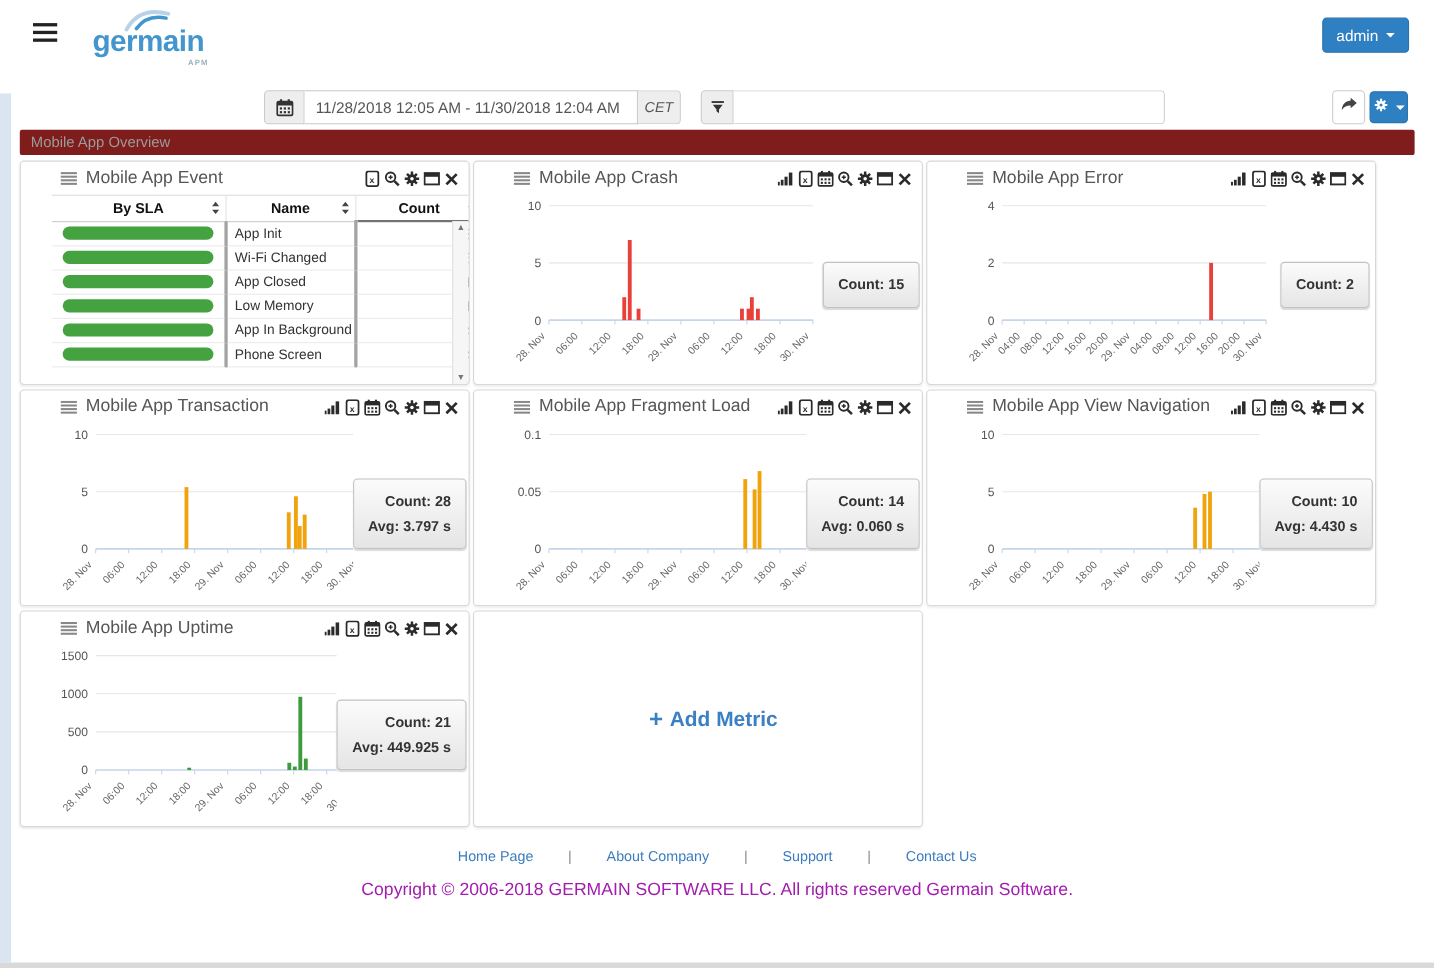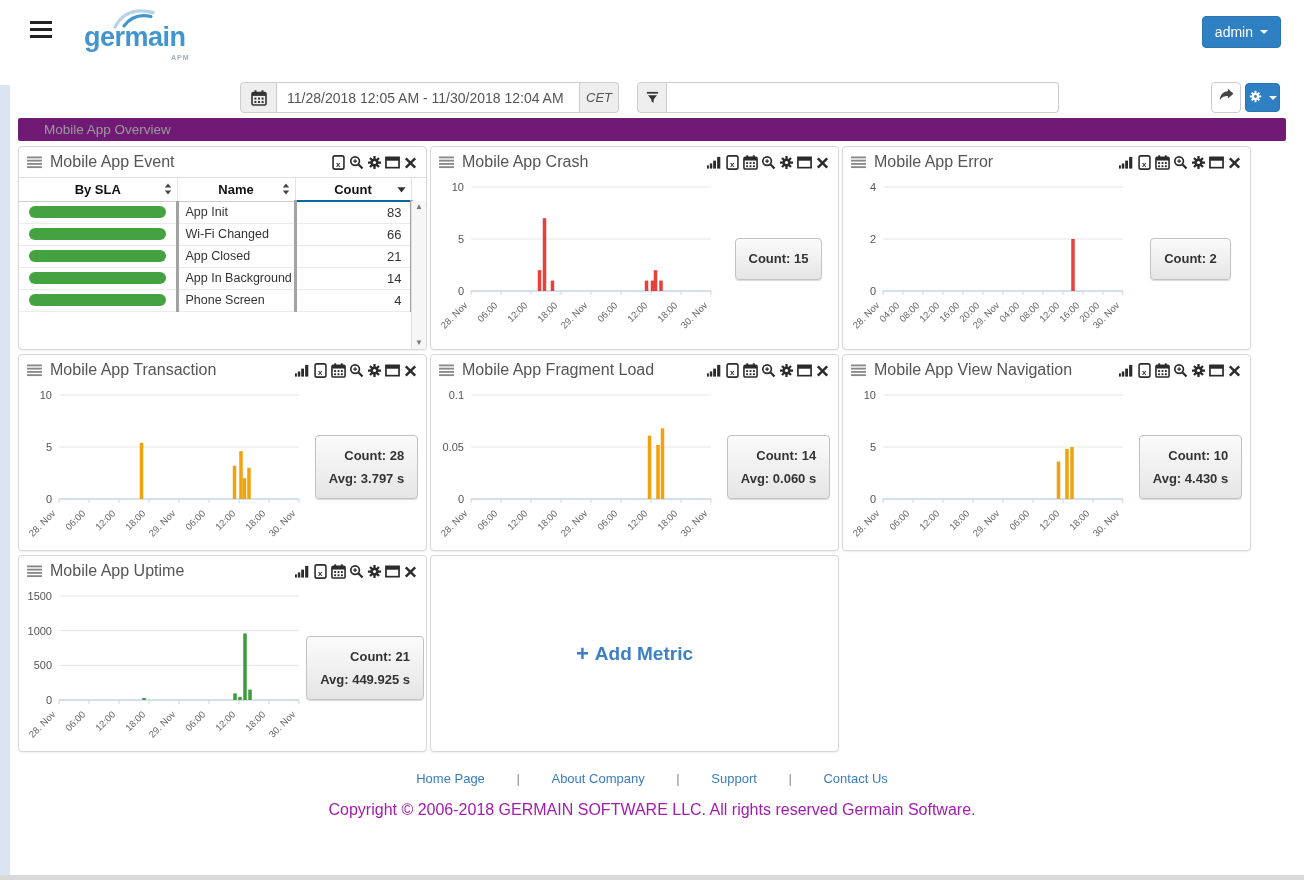--- a/index.html
+++ b/index.html
@@ -35,43 +35,43 @@
   .filter-group { left:637px; }
   .filter-addon { width:30px; border-radius:4px 0 0 4px; }
   .filter-input { width:392px; border:1px solid #ccc; border-left:none; border-radius:0 4px 4px 0; padding:0 10px;
     font-size:14px; color:#555; font-family:"Liberation Sans",sans-serif; outline:none; }
   .share-btn { position:absolute; left:1211px; top:82px; width:30px; height:31px; background:#fff; border:1px solid #ccc;
     border-radius:4px; display:flex; align-items:center; justify-content:center; cursor:pointer; }
   .gear-btn { position:absolute; left:1245px; top:83px; width:35px; height:29px; background:#2e80c2; border:1px solid #2a74b0;
     border-radius:4px; display:flex; align-items:center; justify-content:center; color:#fff; cursor:pointer; }
 
   
-  .breadcrumb { position:absolute; left:18px; right:18px; top:118px; height:23px; background:#701a75; border-radius:2px;
-    color:#9b9b9b; font-size:13.5px; line-height:23px; padding-left:26px; }
+  .breadcrumb { position:absolute; left:18px; right:18px; top:118px; height:23px; background:#7f1d1d; border-radius:2px;
+    color:#9b9b9b; font-size:13.5px; line-height:23px; padding-left:10px; }
 
   
   .grid { position:absolute; left:18px; top:146px; width:1240px; }
   .grid-row { display:flex; gap:3px; margin-bottom:4px; align-items:flex-start; }
   .panel { width:409px; background:#fff; border:1px solid #d8d8d8; border-radius:4px;
-    box-shadow:0 1px 2px rgba(0,0,0,.07); overflow:hidden; }
+    box-shadow:0 1px 2px rgba(0,0,0,.07); overflow:hidden;padding-left:28px; }
   .row1 .panel { height:204px; }
   .row2 .panel, .row3 .panel { height:197px; }
   .panel-header { height:30px; display:flex; align-items:center; padding:0 8px; }
   .panel-title { font-size:16px; color:#555; margin-left:8px; flex:1; white-space:nowrap; overflow:hidden; }
   .panel-icons { display:flex; gap:3px; align-items:center; }
   .picon { width:15px; height:15px; display:inline-flex; cursor:pointer; }
   .picon svg { width:15px; height:15px; }
   .title-icon { width:15px; height:13px; display:inline-flex; }
 
   
   .event-body { position:relative; height:172px; overflow:hidden; border-top:1px solid #ddd; }
   .etable { border-collapse:collapse; table-layout:fixed; width:392px; }
   .etable th { height:23px; font-size:13px; color:#111; border-right:1px solid #e3e3e3; border-bottom:1px solid #ccc;
     position:relative; text-align:center; cursor:pointer; }
-  .etable th.sorted { border-bottom:2px solid #0369a1;margin-left:30px; }
+  .etable th.sorted { border-bottom:2px solid #737373;margin-left:30px; }
   .etable th .sort-ic { position:absolute; right:5px; top:50%; transform:translateY(-50%); display:inline-flex; }
   .etable td { height:22px; border-bottom:1px solid #ebebeb; border-right:3px solid #a3a3a3; font-size:12.5px; color:#333; }
   .etable td.name { padding-left:7px; }
   .etable td.count { text-align:right; padding-right:8px; font-size:13px; }
   .pill { height:12px; border-radius:6px; margin:0 9px; }
   .vscroll { position:absolute; right:0; top:23px; bottom:0; width:15px; background:#f6f6f6; border-left:1px solid #e0e0e0;
     display:flex; flex-direction:column; justify-content:space-between; align-items:center; padding:2px 0; }
   .vscroll .arr { font-size:8px; color:#777; line-height:8px; cursor:pointer; }
 
   
@@ -261,20 +261,27 @@
                 <td>
                   <div class="pill" style="background: rgb(68, 163, 64);"></div>
                 </td>
                 <td class="name">App Closed</td>
                 <td class="count">21</td>
               </tr>
               <tr>
                 <td>
                   <div class="pill" style="background: rgb(68, 163, 64);"></div>
                 </td>
+                <td class="name">Low Memory</td>
+                <td class="count">21</td>
+              </tr>
+              <tr>
+                <td>
+                  <div class="pill" style="background: rgb(68, 163, 64);"></div>
+                </td>
                 <td class="name">App In Background</td>
                 <td class="count">14</td>
               </tr>
               <tr>
                 <td>
                   <div class="pill" style="background: rgb(68, 163, 64);"></div>
                 </td>
                 <td class="name">Phone Screen</td>
                 <td class="count">4</td>
               </tr>

